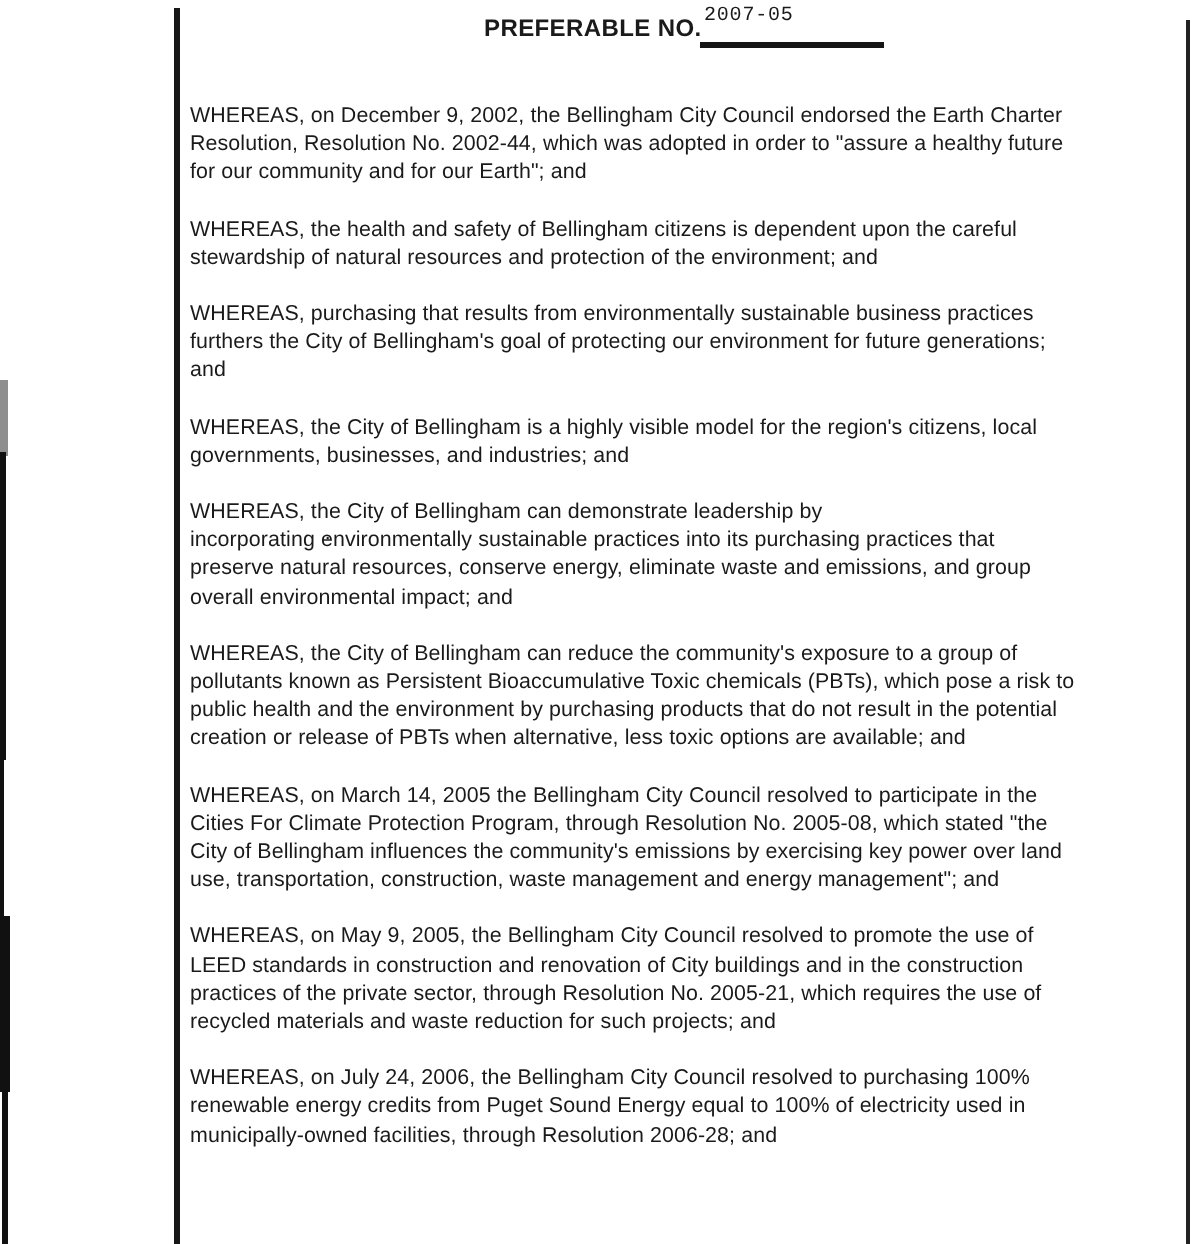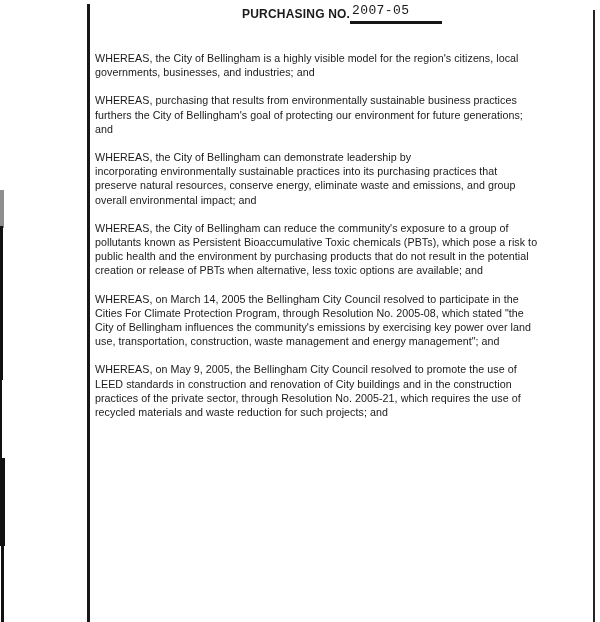--- a/index.html
+++ b/index.html
@@ -33,21 +33,21 @@
 
   
   .res-label {
     position: absolute; left: 242px; top: 7px;
     font-size: 12px; font-weight: bold; letter-spacing: 0.2px;
     white-space: pre;
   }
   .res-number {
     position: absolute; left: 352px; top: 3px;
     font-family: "Liberation Mono", monospace;
-    font-size: 13px; letter-spacing: 0.4px;
+    font-size: 10px; letter-spacing: 0.4px;
     white-space: pre;
   }
   .res-underline {
     position: absolute; left: 350px; top: 21px;
     width: 92px; height: 2.5px; background: #151515;
   }
 
   
   .body-text {
     position: absolute; left: 95px; top: 51px; width: 500px;
@@ -78,43 +78,51 @@
 
   <div class="artifact gray"></div>
   <div class="artifact a1"></div>
   <div class="artifact a2"></div>
   <div class="artifact a3"></div>
   <div class="artifact a4"></div>
 
   <div class="border-left"></div>
   <div class="border-right"></div>
 
-  <div class="res-label">PURCHASING NO.</div>
+  <div class="res-label">PREFERABLE NO.</div>
   <div class="res-number">2007-05</div>
   <div class="res-underline"></div>
 
   <div class="body-text">
-    <p>WHEREAS, the City of Bellingham is a highly visible model for the region's citizens, local
-governments, businesses, and industries; and</p>
+    <p>WHEREAS, on December 9, 2002, the Bellingham City Council endorsed the Earth Charter
+Resolution, Resolution No. 2002-44, which was adopted in order to "assure a healthy future
+for our community and for our Earth"; and</p>
+    <p>WHEREAS, the health and safety of Bellingham citizens is dependent upon the careful
+stewardship of natural resources and protection of the environment; and</p>
     <p>WHEREAS, purchasing that results from environmentally sustainable business practices
 furthers the City of Bellingham's goal of protecting our environment for future generations;
 and</p>
+    <p>WHEREAS, the City of Bellingham is a highly visible model for the region's citizens, local
+governments, businesses, and industries; and</p>
     <p>WHEREAS, the City of Bellingham can demonstrate leadership by
 incorporating environmentally sustainable practices into its purchasing practices that
 preserve natural resources, conserve energy, eliminate waste and emissions, and group
 overall environmental impact; and</p>
     <p>WHEREAS, the City of Bellingham can reduce the community's exposure to a group of
 pollutants known as Persistent Bioaccumulative Toxic chemicals (PBTs), which pose a risk to
 public health and the environment by purchasing products that do not result in the potential
 creation or release of PBTs when alternative, less toxic options are available; and</p>
     <p>WHEREAS, on March 14, 2005 the Bellingham City Council resolved to participate in the
 Cities For Climate Protection Program, through Resolution No. 2005-08, which stated "the
 City of Bellingham influences the community's emissions by exercising key power over land
 use, transportation, construction, waste management and energy management"; and</p>
     <p>WHEREAS, on May 9, 2005, the Bellingham City Council resolved to promote the use of
 LEED standards in construction and renovation of City buildings and in the construction
 practices of the private sector, through Resolution No. 2005-21, which requires the use of
 recycled materials and waste reduction for such projects; and</p>
+    <p>WHEREAS, on July 24, 2006, the Bellingham City Council resolved to purchasing 100%
+renewable energy credits from Puget Sound Energy equal to 100% of electricity used in
+municipally-owned facilities, through Resolution 2006-28; and</p>
   </div>
 
   <div class="stray-dot">·</div>
 
 </div>
 
 </body></html>

